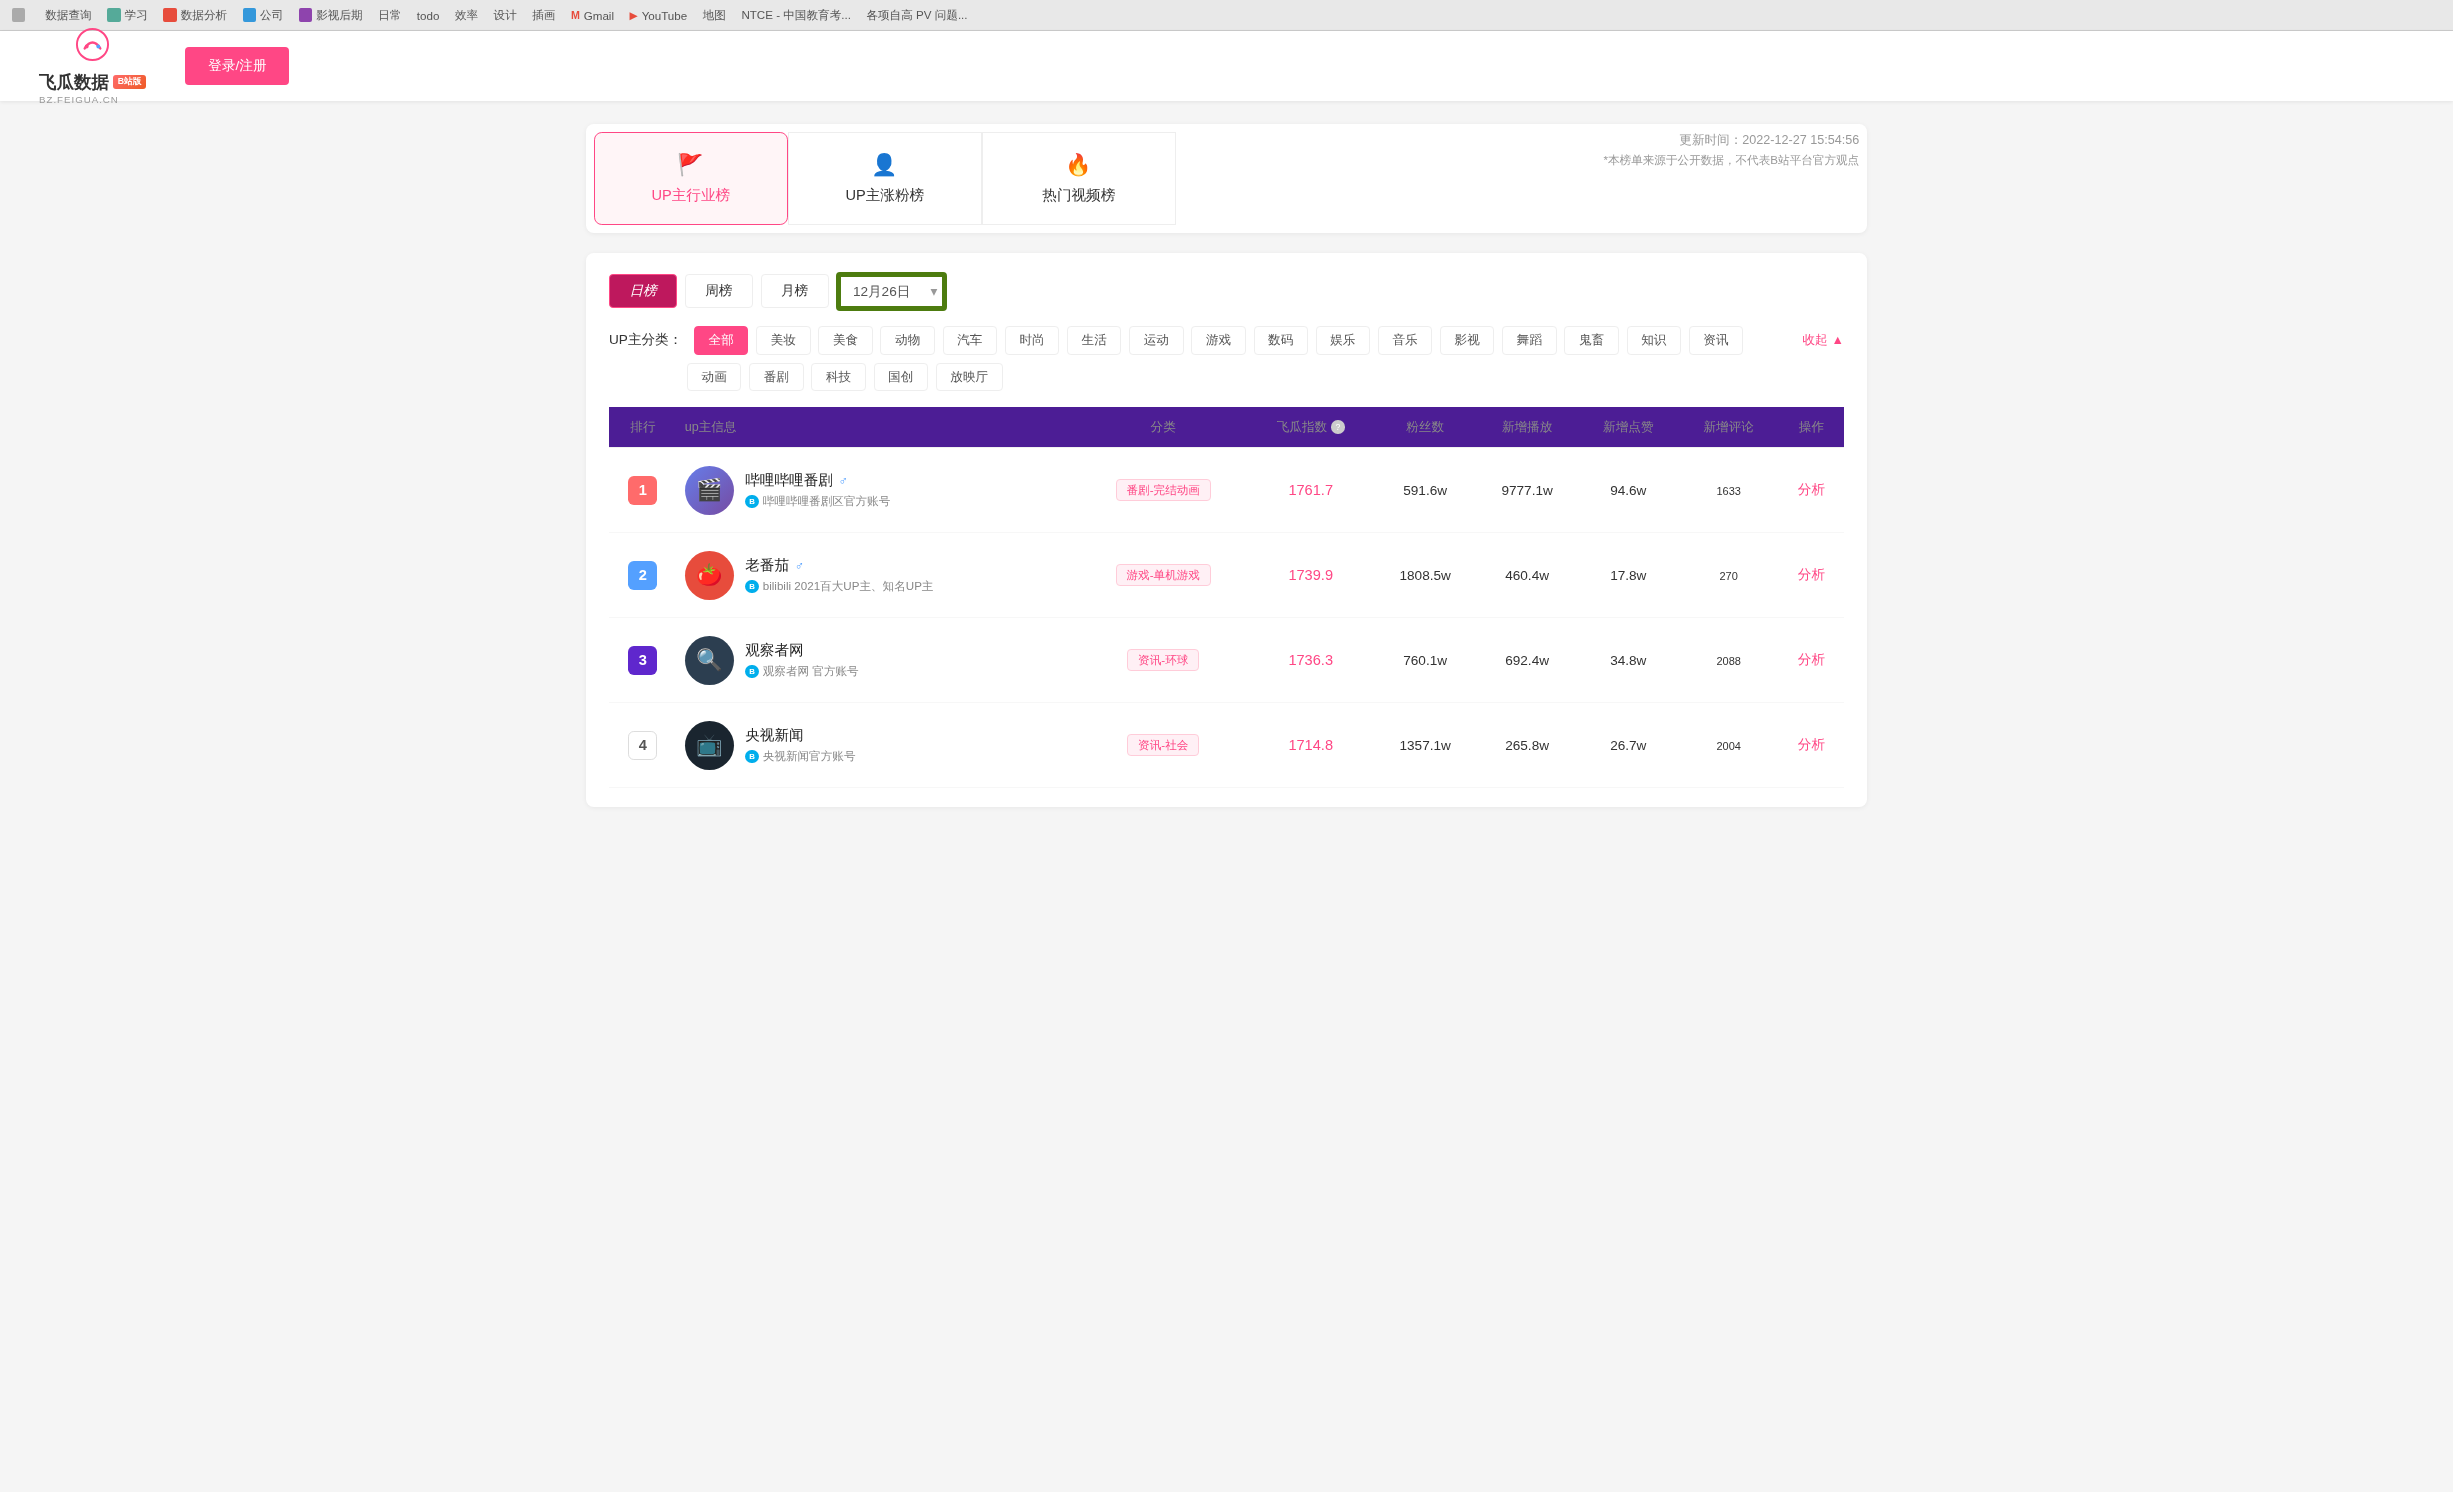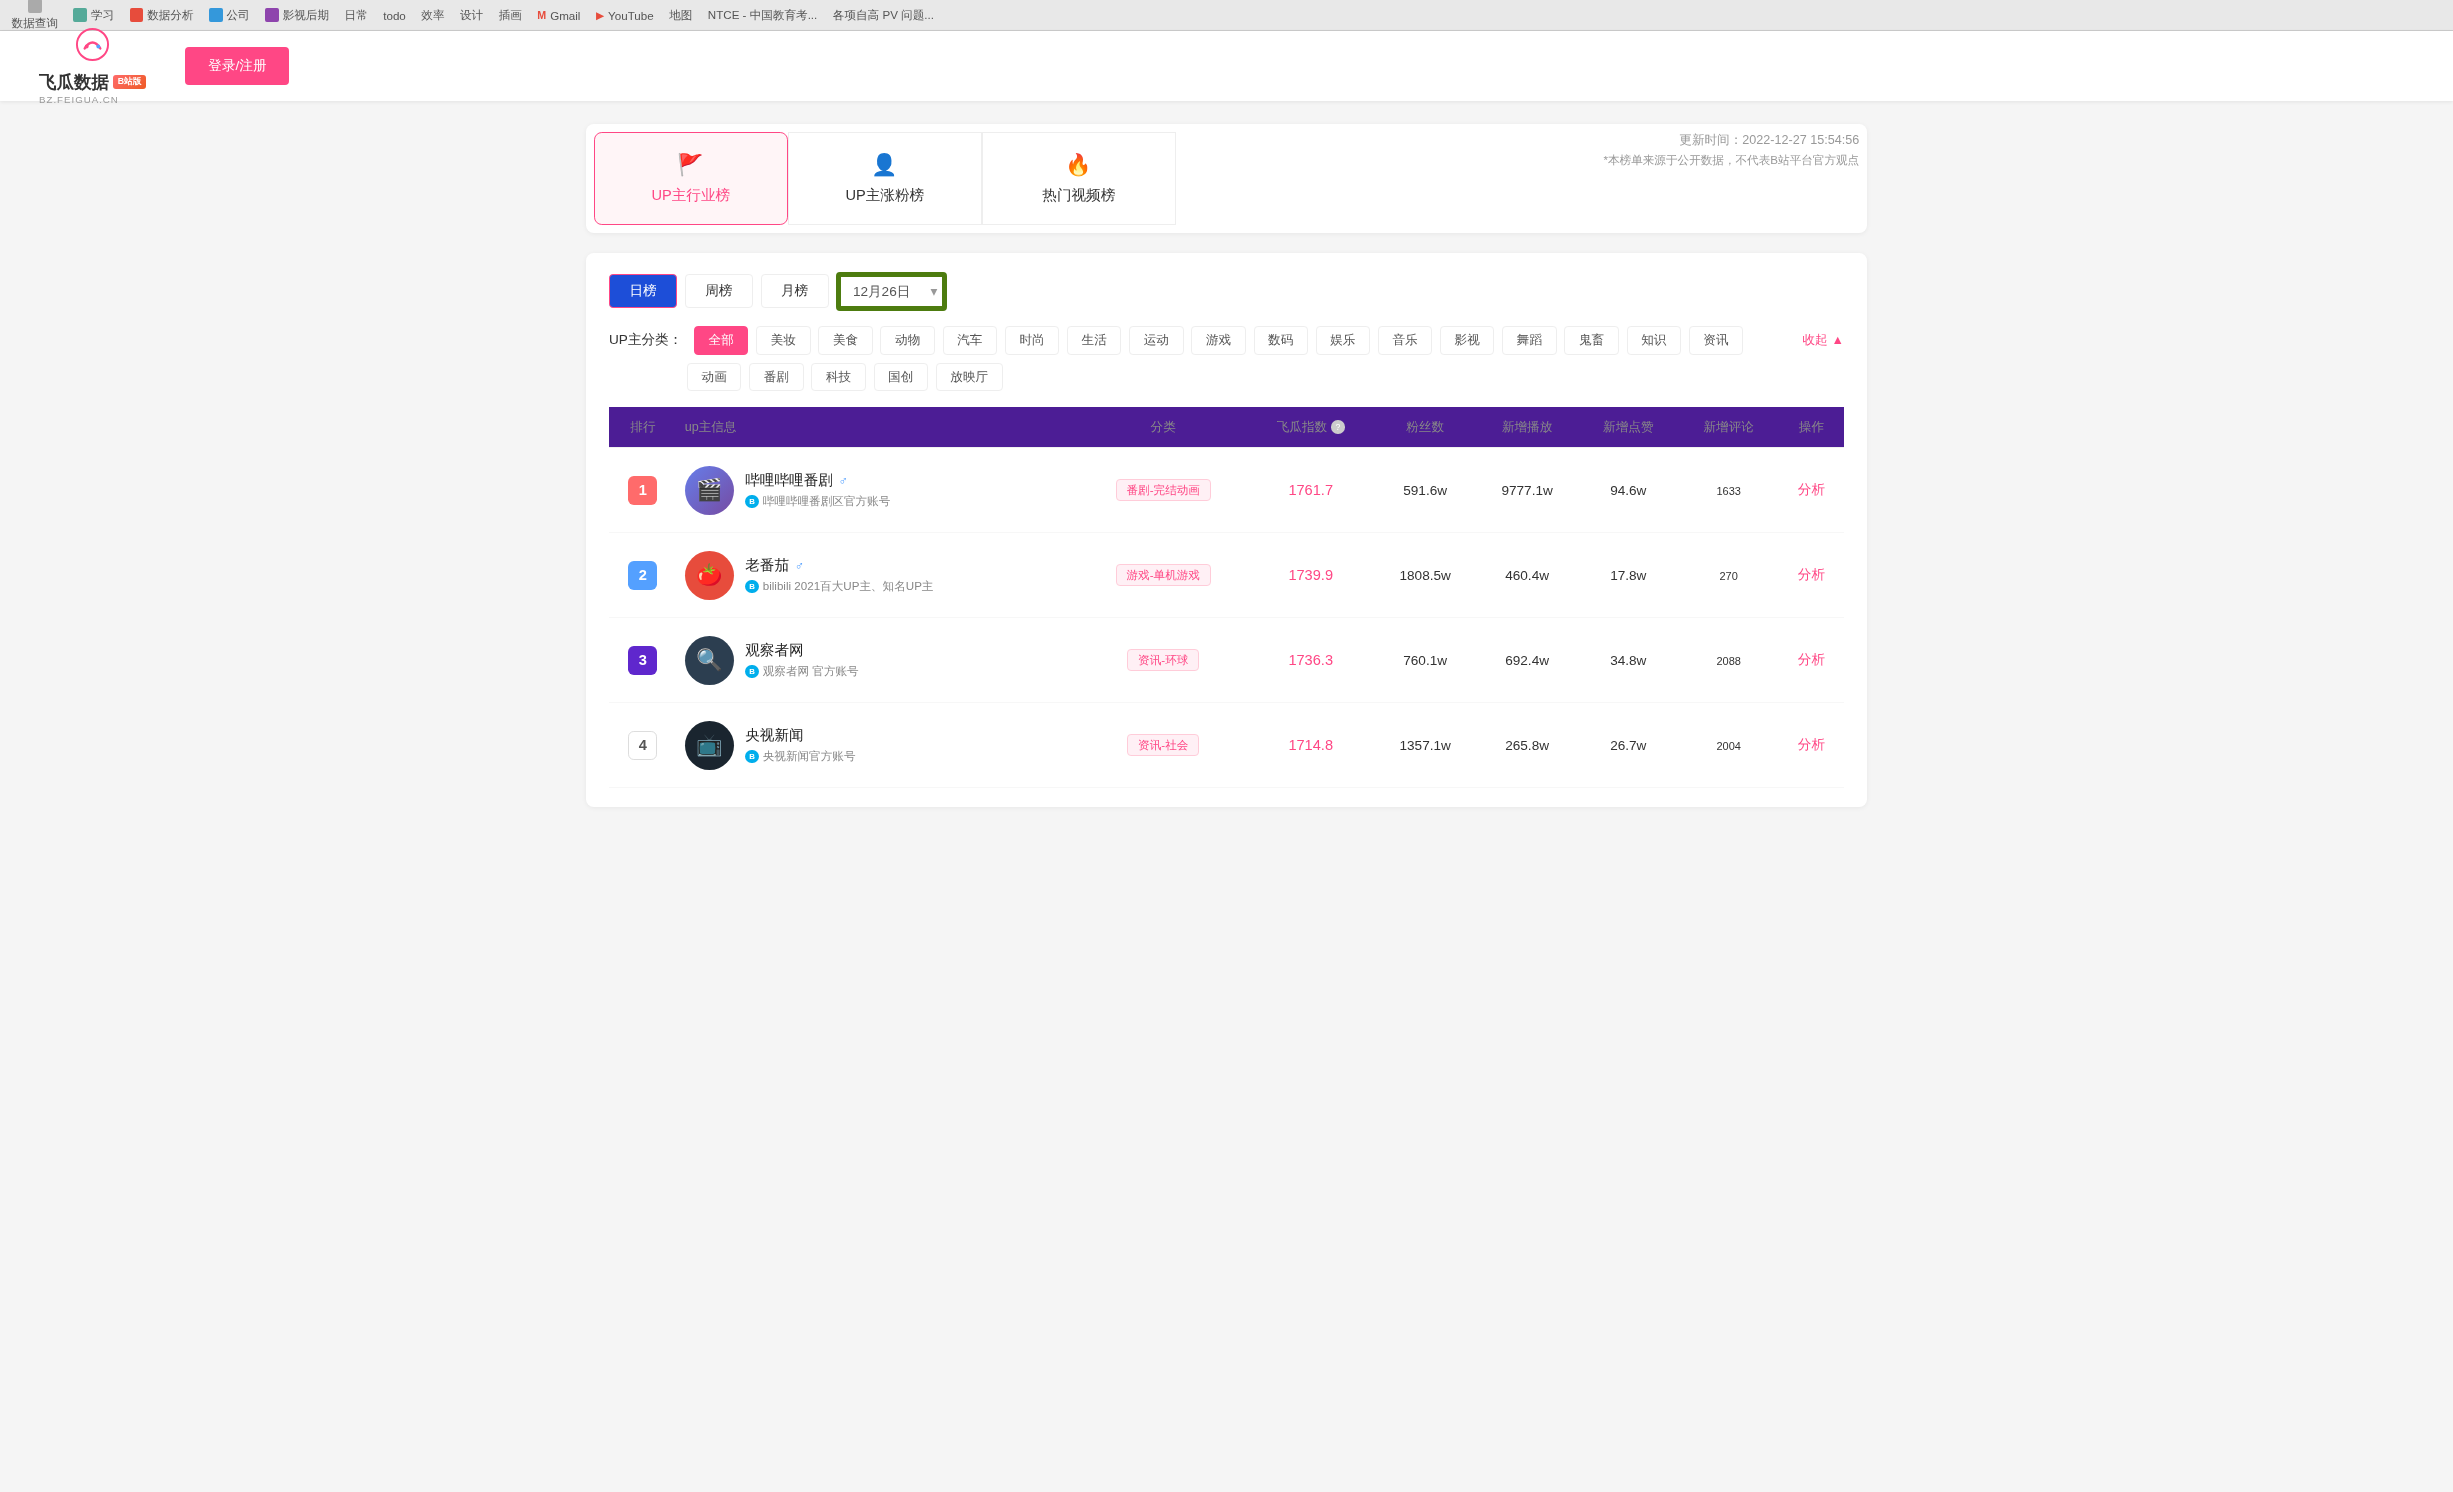--- a/index.html
+++ b/index.html
@@ -170,23 +170,24 @@
     .period-btn {
       padding: 6.8px 19.4px;
       border-radius: 3.9px;
       border: 1px solid #eee;
       cursor: pointer;
       font-size: 13.6px;
       background: white;
       color: #333;
     }
     .period-btn.active {
-      background: #1d4ed8;
+      background: #be185d;
       color: white;
       border-color: #ff4785;
+      font-style: italic;
     }
     .date-select {
       border: 5px solid #4d7c0f;
       border-radius: 3.9px;
       padding: 6.8px 31px 6.8px 11.6px;
       font-size: 13.6px;
       color: #555;
       background: white;
       cursor: pointer;
       appearance: none;
@@ -392,21 +393,21 @@
     .fans-count { color: #333; font-size: 13.6px; }
     .play-count { color: #333; font-size: 13.6px; }
     .like-count { color: #333; font-size: 13.6px; }
     .comment-count { color: #333; font-size: 11px; }
     .action-link { color: #ff4785; cursor: pointer; font-size: 13.6px; }
   </style>
 </head>
 <body>
 
 <div class="browser-bar">
-  <span style="display:flex;align-items:center;gap:3px;flex-direction:column;">
+  <span style="display:flex;align-items:center;gap:20px;">
     <span style="width:13.6px;height:13.6px;background:#aaa;border-radius:1.9px;display:inline-block;"></span>
     <span>数据查询</span>
   </span>
   <span style="display:flex;align-items:center;gap:3.9px;">
     <span style="width:13.6px;height:13.6px;background:#5a9;border-radius:1.9px;display:inline-block;"></span>
     <span>学习</span>
   </span>
   <span style="display:flex;align-items:center;gap:3.9px;">
       <span style="width:13.6px;height:13.6px;background:#e74c3c;border-radius:1.9px;display:inline-block;"></span>
       <span>数据分析</span>

